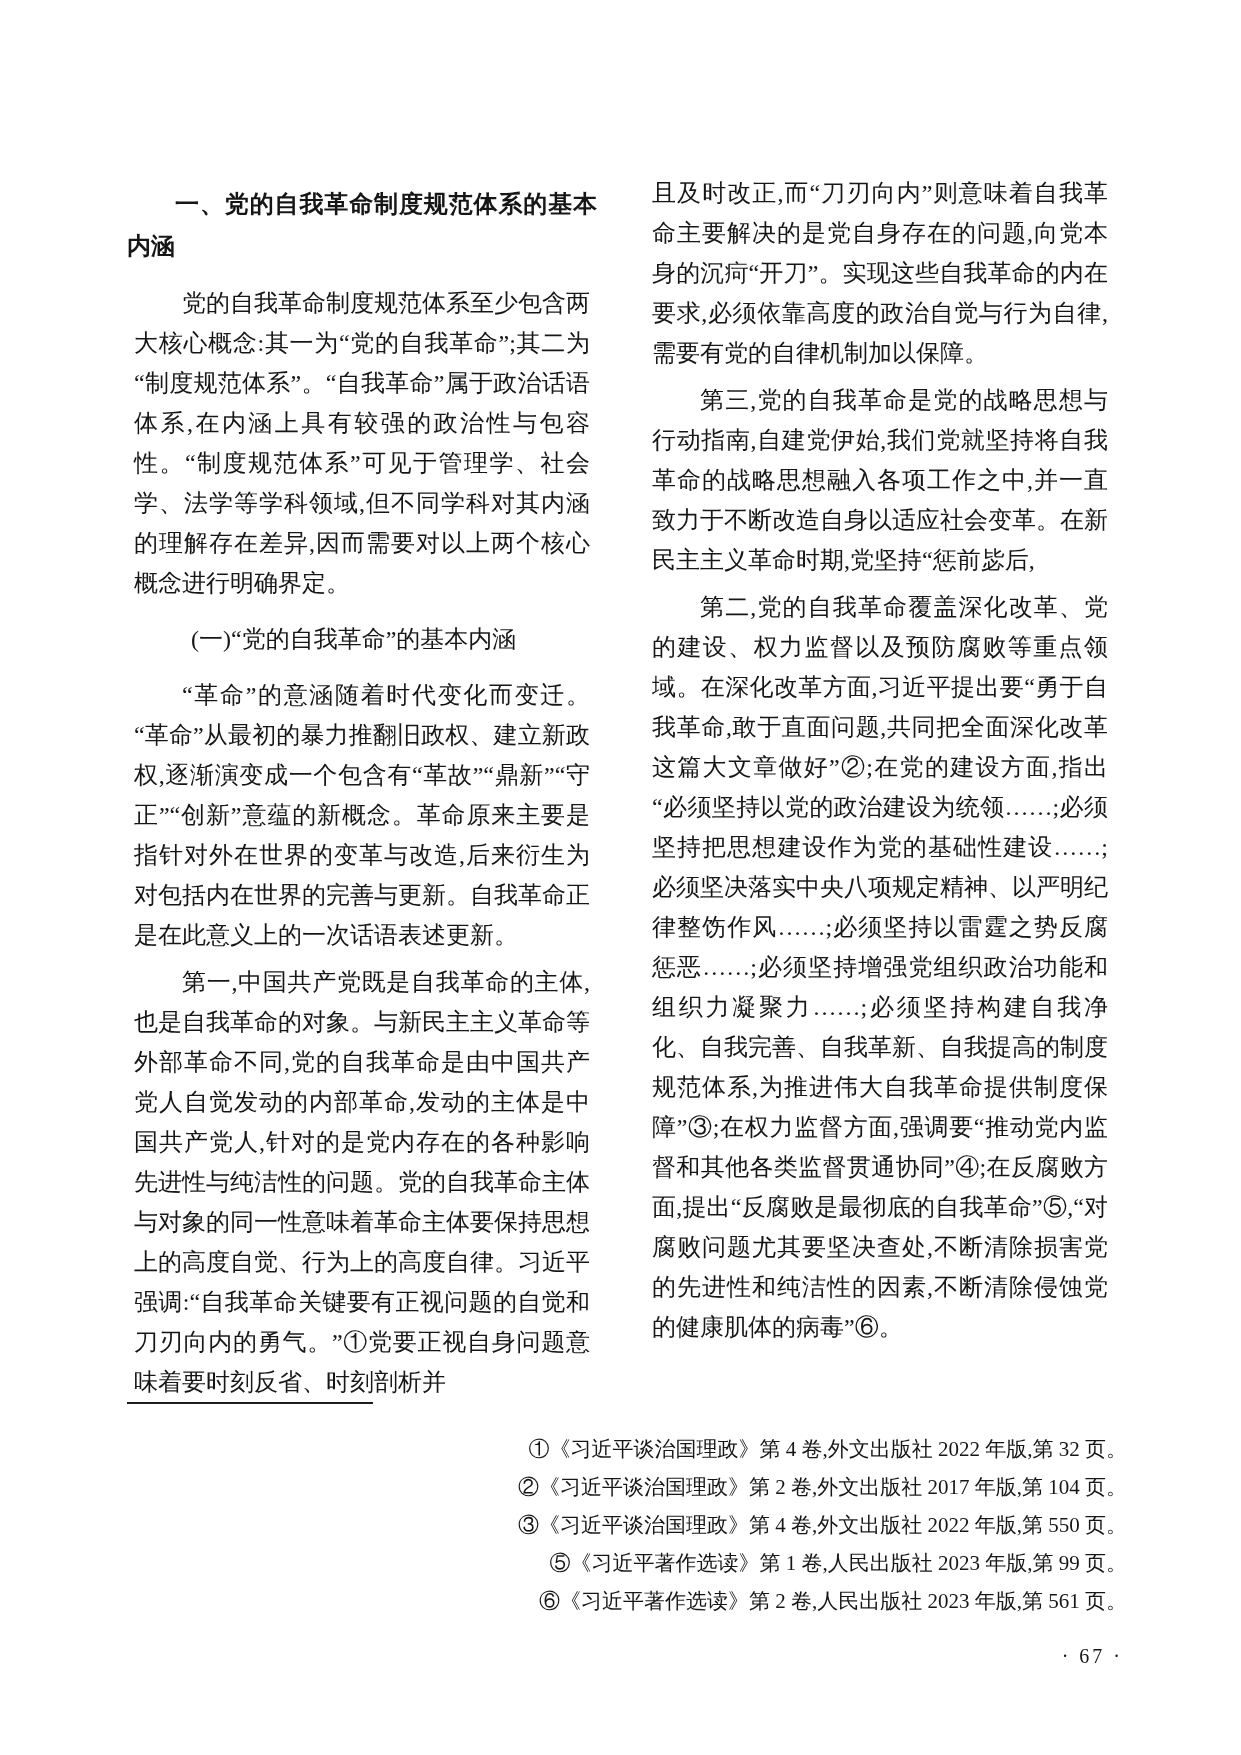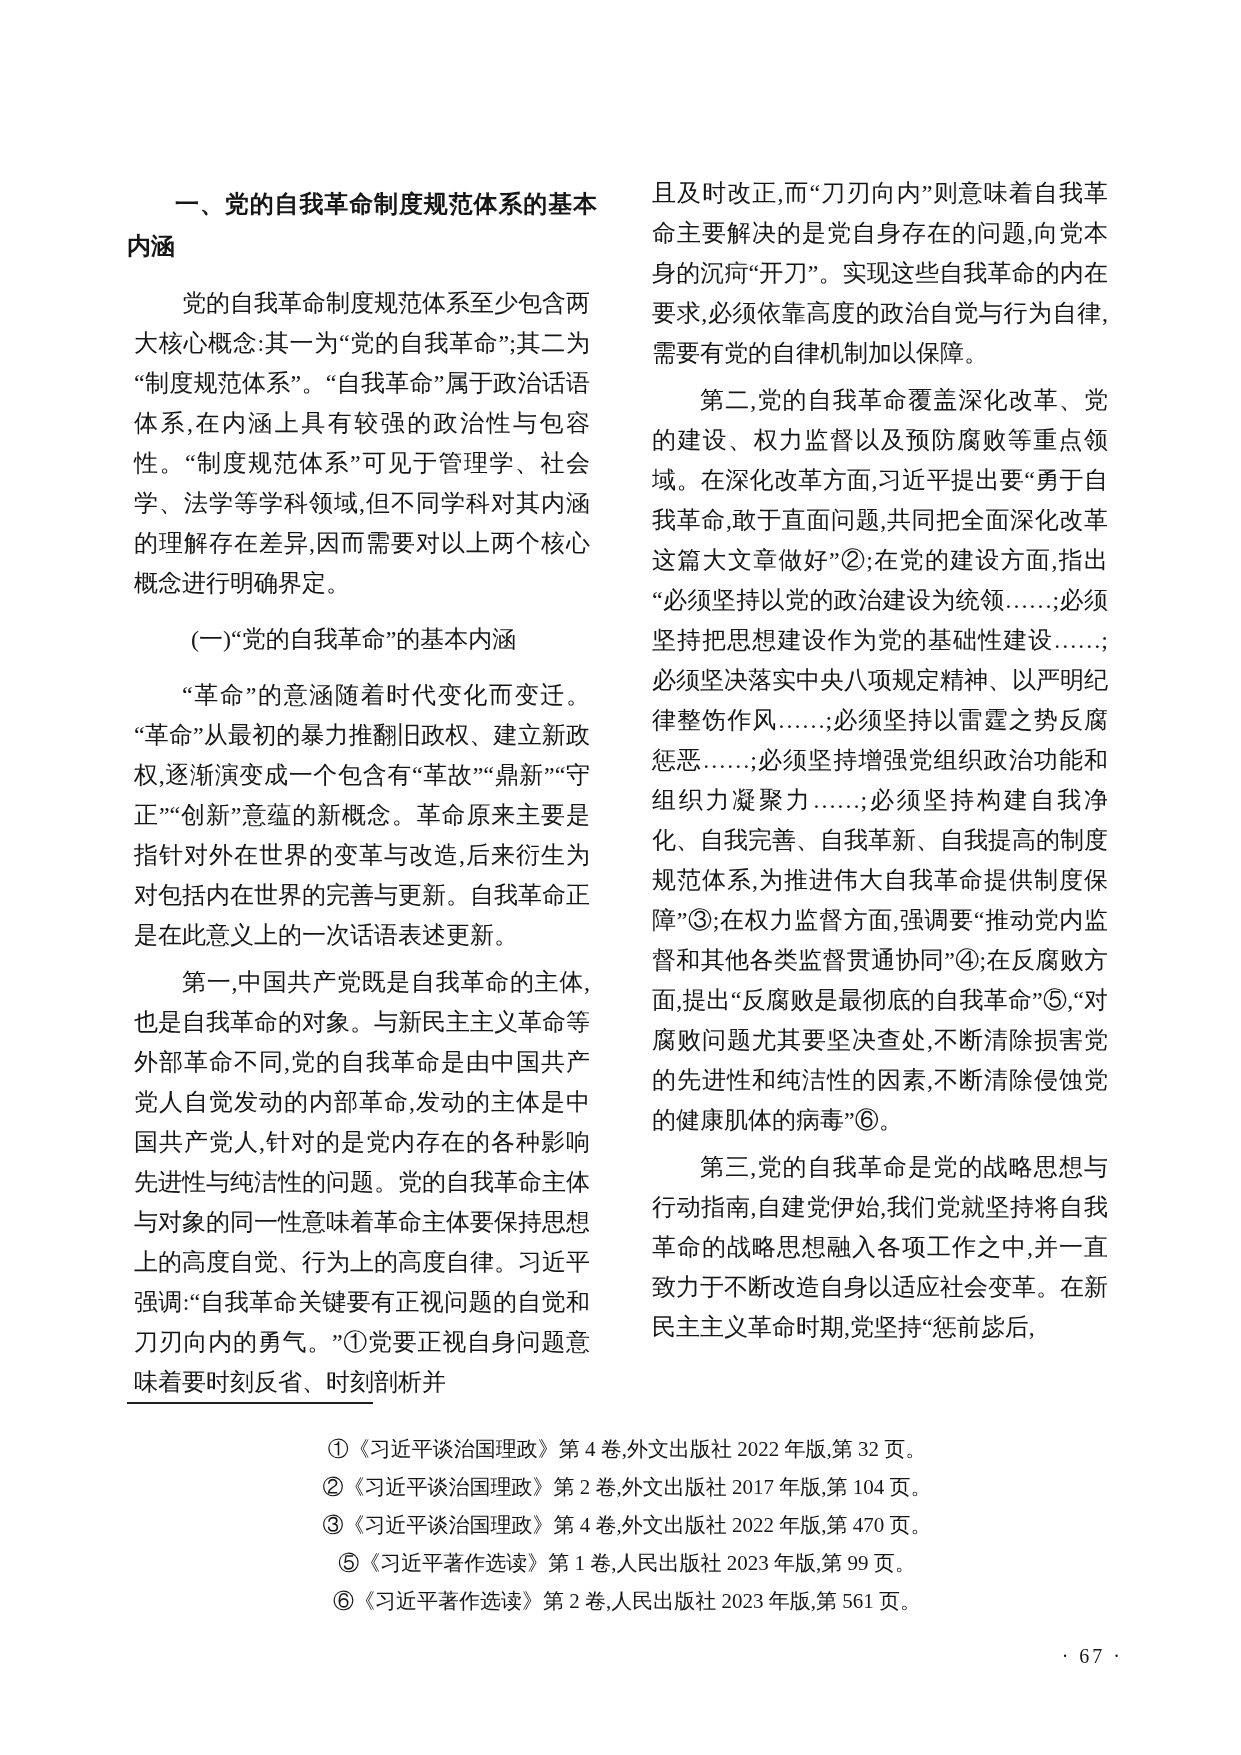--- a/index.html
+++ b/index.html
@@ -59,21 +59,21 @@
   .fn-rule {
     width: 246px;
     height: 2px;
     background: #1d1d1d;
     margin: 0 0 26px 0;
   }
   .fn {
     font-size: 21px;
     line-height: 38px;
     margin: 0;
-    text-align: center;
+    text-align: right;
   }
 
   .page-number {
     position: absolute;
     right: 118px;
     top: 1645px;
     font-size: 20px;
     letter-spacing: 3px;
     white-space: nowrap;
   }
@@ -86,28 +86,28 @@
   <div class="col col-left">
     <h2 class="heading">一、党的自我革命制度规范体系的基本内涵</h2>
     <p class="para indent">党的自我革命制度规范体系至少包含两大核心概念:其一为“党的自我革命”;其二为“制度规范体系”。“自我革命”属于政治话语体系,在内涵上具有较强的政治性与包容性。“制度规范体系”可见于管理学、社会学、法学等学科领域,但不同学科对其内涵的理解存在差异,因而需要对以上两个核心概念进行明确界定。</p>
     <p class="subheading">(一)“党的自我革命”的基本内涵</p>
     <p class="para indent">“革命”的意涵随着时代变化而变迁。“革命”从最初的暴力推翻旧政权、建立新政权,逐渐演变成一个包含有“革故”“鼎新”“守正”“创新”意蕴的新概念。革命原来主要是指针对外在世界的变革与改造,后来衍生为对包括内在世界的完善与更新。自我革命正是在此意义上的一次话语表述更新。</p>
     <p class="para indent">第一,中国共产党既是自我革命的主体,也是自我革命的对象。与新民主主义革命等外部革命不同,党的自我革命是由中国共产党人自觉发动的内部革命,发动的主体是中国共产党人,针对的是党内存在的各种影响先进性与纯洁性的问题。党的自我革命主体与对象的同一性意味着革命主体要保持思想上的高度自觉、行为上的高度自律。习近平强调:“自我革命关键要有正视问题的自觉和刀刃向内的勇气。”①党要正视自身问题意味着要时刻反省、时刻剖析并</p>
   </div>
 
   <div class="col col-right">
     <p class="para">且及时改正,而“刀刃向内”则意味着自我革命主要解决的是党自身存在的问题,向党本身的沉疴“开刀”。实现这些自我革命的内在要求,必须依靠高度的政治自觉与行为自律,需要有党的自律机制加以保障。</p>
+    <p class="para indent">第三,党的自我革命是党的战略思想与行动指南,自建党伊始,我们党就坚持将自我革命的战略思想融入各项工作之中,并一直致力于不断改造自身以适应社会变革。在新民主主义革命时期,党坚持“惩前毖后,</p>
     <p class="para indent">第二,党的自我革命覆盖深化改革、党的建设、权力监督以及预防腐败等重点领域。在深化改革方面,习近平提出要“勇于自我革命,敢于直面问题,共同把全面深化改革这篇大文章做好”②;在党的建设方面,指出“必须坚持以党的政治建设为统领……;必须坚持把思想建设作为党的基础性建设……;必须坚决落实中央八项规定精神、以严明纪律整饬作风……;必须坚持以雷霆之势反腐惩恶……;必须坚持增强党组织政治功能和组织力凝聚力……;必须坚持构建自我净化、自我完善、自我革新、自我提高的制度规范体系,为推进伟大自我革命提供制度保障”③;在权力监督方面,强调要“推动党内监督和其他各类监督贯通协同”④;在反腐败方面,提出“反腐败是最彻底的自我革命”⑤,“对腐败问题尤其要坚决查处,不断清除损害党的先进性和纯洁性的因素,不断清除侵蚀党的健康肌体的病毒”⑥。</p>
-    <p class="para indent">第三,党的自我革命是党的战略思想与行动指南,自建党伊始,我们党就坚持将自我革命的战略思想融入各项工作之中,并一直致力于不断改造自身以适应社会变革。在新民主主义革命时期,党坚持“惩前毖后,</p>
   </div>
 
   <div class="footnote-area">
     <div class="fn-rule"></div>
     <p class="fn">①《习近平谈治国理政》第 4 卷,外文出版社 2022 年版,第 32 页。</p>
     <p class="fn">②《习近平谈治国理政》第 2 卷,外文出版社 2017 年版,第 104 页。</p>
-    <p class="fn">③《习近平谈治国理政》第 4 卷,外文出版社 2022 年版,第 470 页。</p>
+    <p class="fn">③《习近平谈治国理政》第 4 卷,外文出版社 2022 年版,第 550 页。</p>
     <p class="fn">⑤《习近平著作选读》第 1 卷,人民出版社 2023 年版,第 99 页。</p>
     <p class="fn">⑥《习近平著作选读》第 2 卷,人民出版社 2023 年版,第 561 页。</p>
   </div>
 
   <div class="page-number">· 67 ·</div>
 
 </div>
 
 </body></html>

